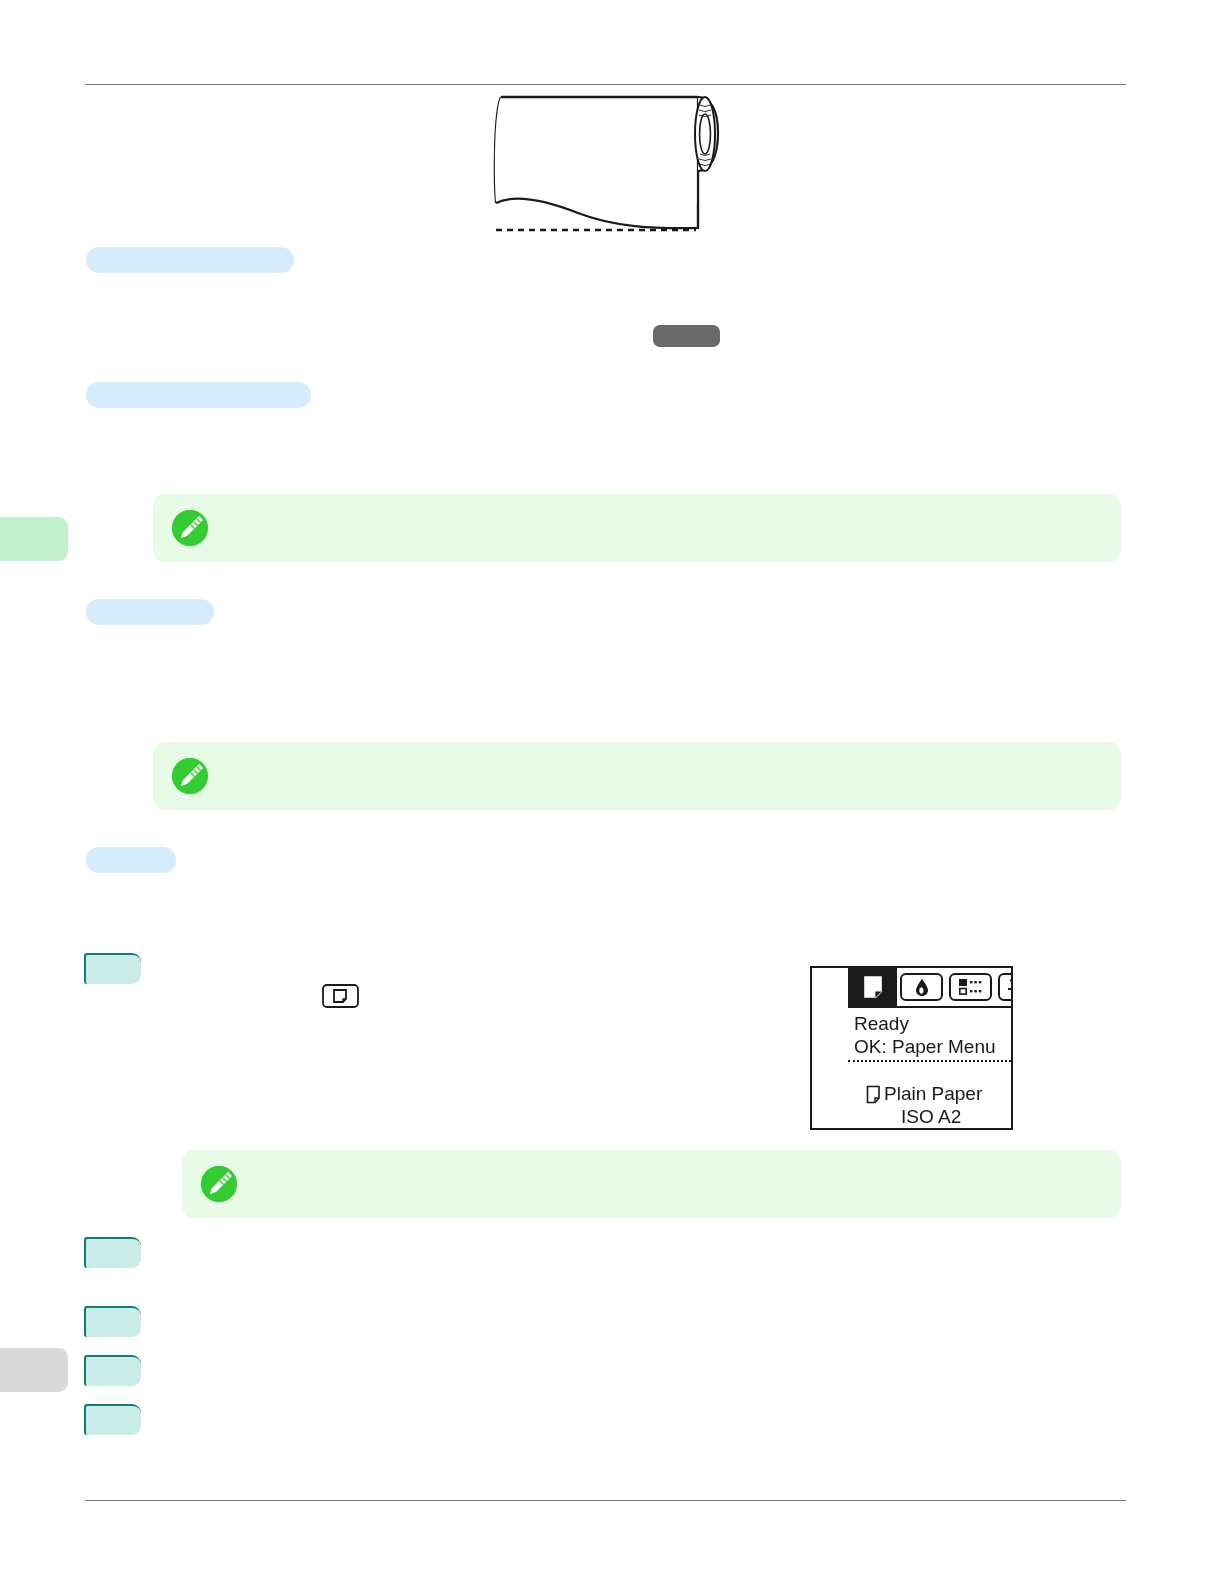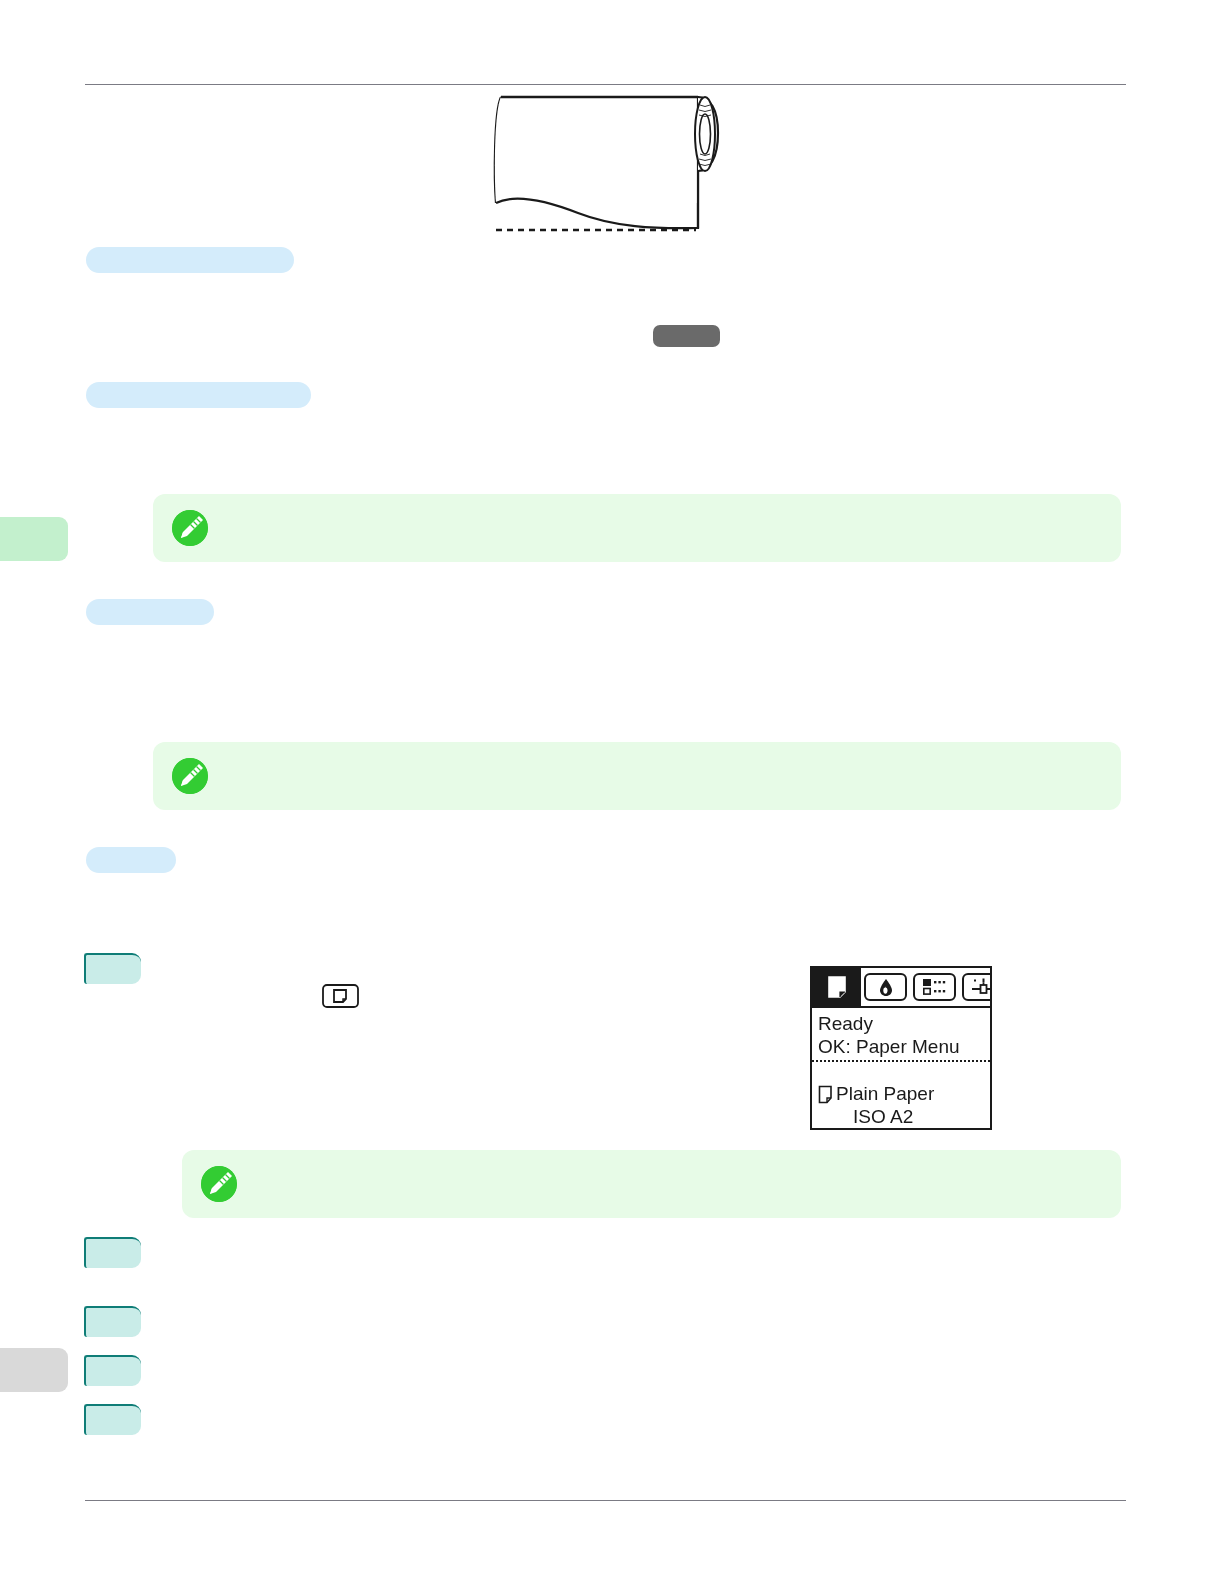--- a/index.html
+++ b/index.html
@@ -106,26 +106,27 @@
     top: 984px;
     width: 37px;
     height: 24px;
   }
 
   
   .lcd {
     position: absolute;
     left: 810px;
     top: 966px;
-    width: 182px;
+    width: 203px;
     height: 164px;
     border: 2px solid #1a1a1a;
     background: #ffffff;
     box-sizing: border-box;
     overflow: hidden;
+    padding-left: 36px;
   }
   .lcd-tabs {
     display: flex;
     height: 38px;
     align-items: stretch;
     border-bottom: 2px solid #1a1a1a;
   }
   .lcd-tab {
     flex: 0 0 auto;
     width: 49px;
@@ -168,21 +169,21 @@
   .lcd-sep {
     position: absolute;
     left: 0px;
     right: 0px;
     top: 52px;
     height: 0;
     border-top: 2px dotted #1a1a1a;
   }
   .lcd-media {
     position: absolute;
-    left: 6px;
+    left: 18px;
     top: 74px;
     display: flex;
     align-items: flex-start;
   }
   .lcd-media-icon {
     width: 15px;
     height: 19px;
     margin-right: 3px;
     margin-top: 3px;
     flex: 0 0 auto;

